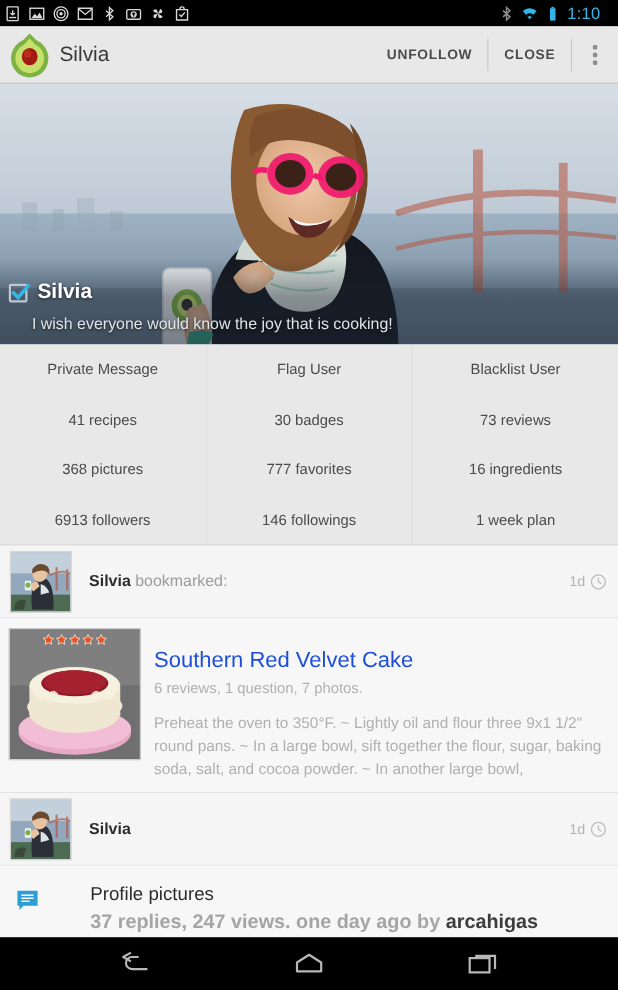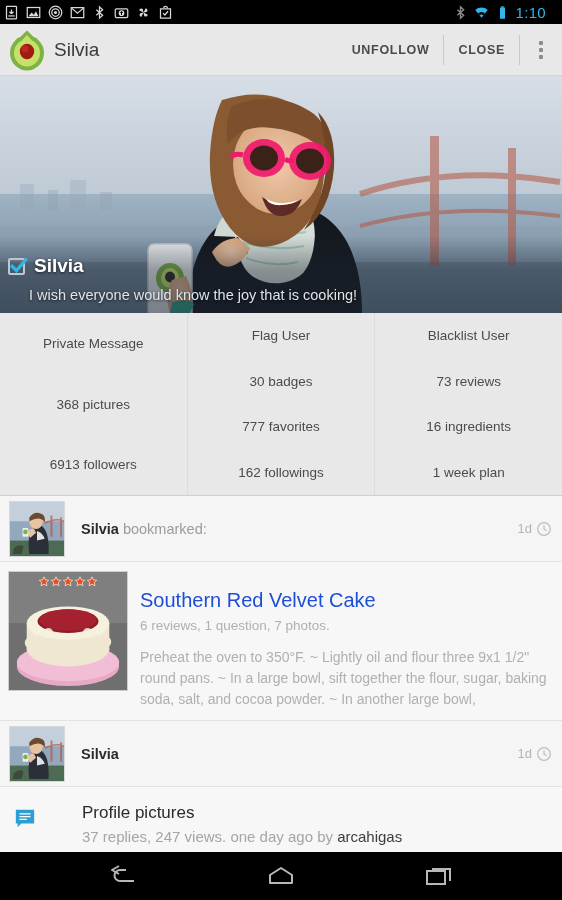--- a/index.html
+++ b/index.html
@@ -101,21 +101,21 @@
   .recipe-sub { font-size:13.5px; color:#b0b0b0; margin-top:6px; }
   .recipe-desc { font-size:14px; color:#b0b0b0; line-height:21px; margin-top:14px;
     max-height:65px; overflow:hidden; }
 
   
   .thread { display:flex; align-items:flex-start; padding:16px 12px 16px 14px;
     background:#f7f7f7; border-bottom:1px solid #e3e3e3;gap:32px; }
   .thread-icon { width:22px; flex:0 0 22px; margin-top:4px; }
   .thread-body { margin-left:14px; }
   .thread-title { font-size:17px; color:#2b2b2b; }
-  .thread-sub { font-size:15px; color:#a5a5a5; margin-top:5px; }
+  .thread-sub { font-size:18px; color:#a5a5a5; margin-top:5px;font-weight:bold; }
   .thread-sub .author { color:#3d3d3d; }
 
   .feed-partial { display:flex; align-items:flex-start; padding:6px 10px 0 9px; background:#f5f5f5; }
   .feed-partial .avatar { height:14px; flex-basis:56px; }
 
   
   .navbar { flex:0 0 48px; height:48px; background:#000;
     display:flex; align-items:center; justify-content:center; gap:118px; }
   .nav-btn { width:40px; height:34px; display:flex; align-items:center; justify-content:center; }
 </style>
@@ -275,28 +275,29 @@
           </svg>
       </span>
       <span class="hero-name">Silvia</span>
     </div>
     <div class="hero-tag">I wish everyone would know the joy that is cooking!</div>
   </div>
 
   <div class="stats">
     <div class="stat-col">
       <div class="stat-cell head">Private Message</div>
+      <div class="stat-cell">41 recipes</div>
       <div class="stat-cell">368 pictures</div>
       <div class="stat-cell">6913 followers</div>
     </div>
     <div class="stat-col">
       <div class="stat-cell head">Flag User</div>
       <div class="stat-cell">30 badges</div>
       <div class="stat-cell">777 favorites</div>
-      <div class="stat-cell">162 followings</div>
+      <div class="stat-cell">146 followings</div>
     </div>
     <div class="stat-col">
       <div class="stat-cell head">Blacklist User</div>
       <div class="stat-cell">73 reviews</div>
       <div class="stat-cell">16 ingredients</div>
       <div class="stat-cell">1 week plan</div>
     </div>
   </div>
 
   <div class="feed">

